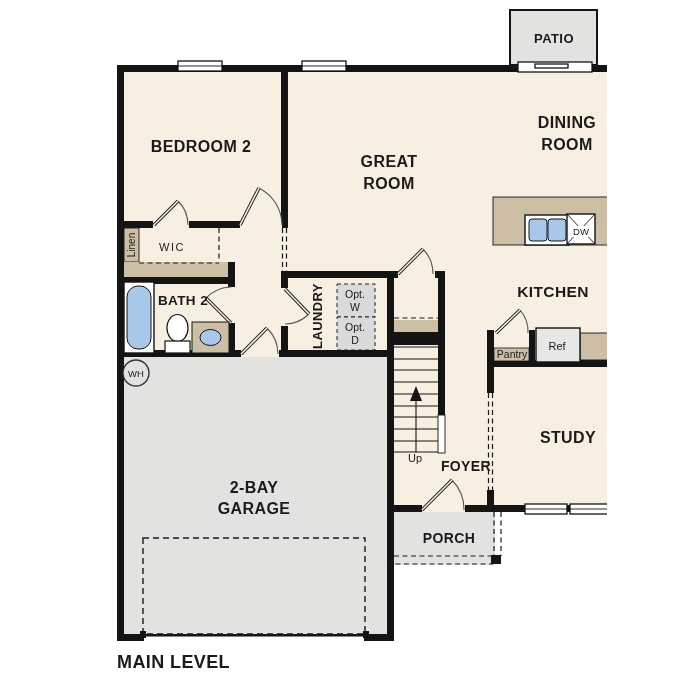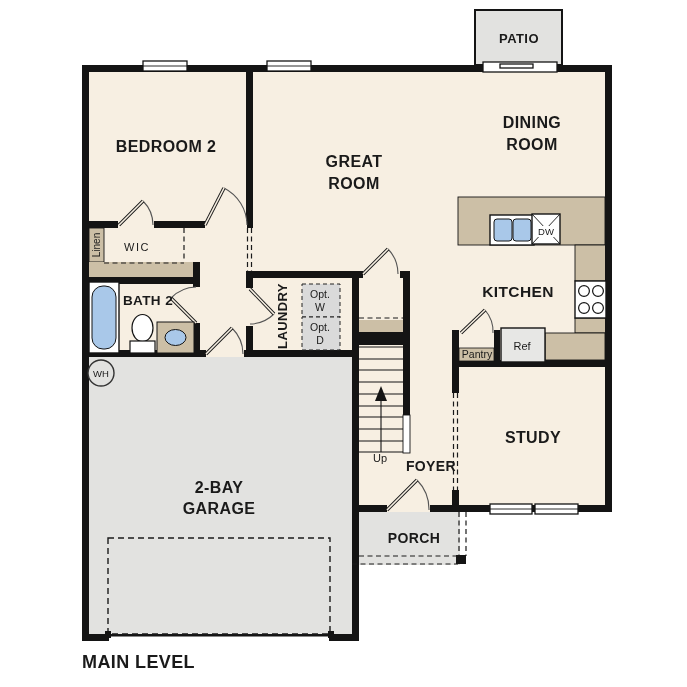--- a/index.html
+++ b/index.html
@@ -1,17 +1,17 @@
 <!DOCTYPE html>
 <html><head>
 <meta charset="utf-8">
 <style>
   html,body{margin:0;padding:0;background:#ffffff;}
-  .stage{position:relative;width:687px;height:687px;background:#ffffff;overflow:hidden;
-         font-family:"Liberation Sans",sans-serif;}
+  .stage{position:relative;width:572px;height:687px;background:#ffffff;overflow:hidden;
+         font-family:"Liberation Sans",sans-serif;margin-left:35px;}
   svg{position:absolute;left:0;top:0;}
   .wall{fill:#141414;}
   .open{fill:#f7efe2;}
   .tan{fill:#ccbfa6;}
   .win{fill:#ffffff;stroke:#141414;stroke-width:1.3;}
   .winline{stroke:#141414;stroke-width:0.9;}
   .dash{fill:none;stroke:#1a1a1a;stroke-width:1.2;stroke-dasharray:5 3.5;}
   .dashg{fill:none;stroke:#1a1a1a;stroke-width:1.4;stroke-dasharray:6 4;}
   .arc{fill:none;stroke:#555555;stroke-width:1.1;}
   .leaf{stroke:#1a1a1a;stroke-width:3.4;fill:none;}

